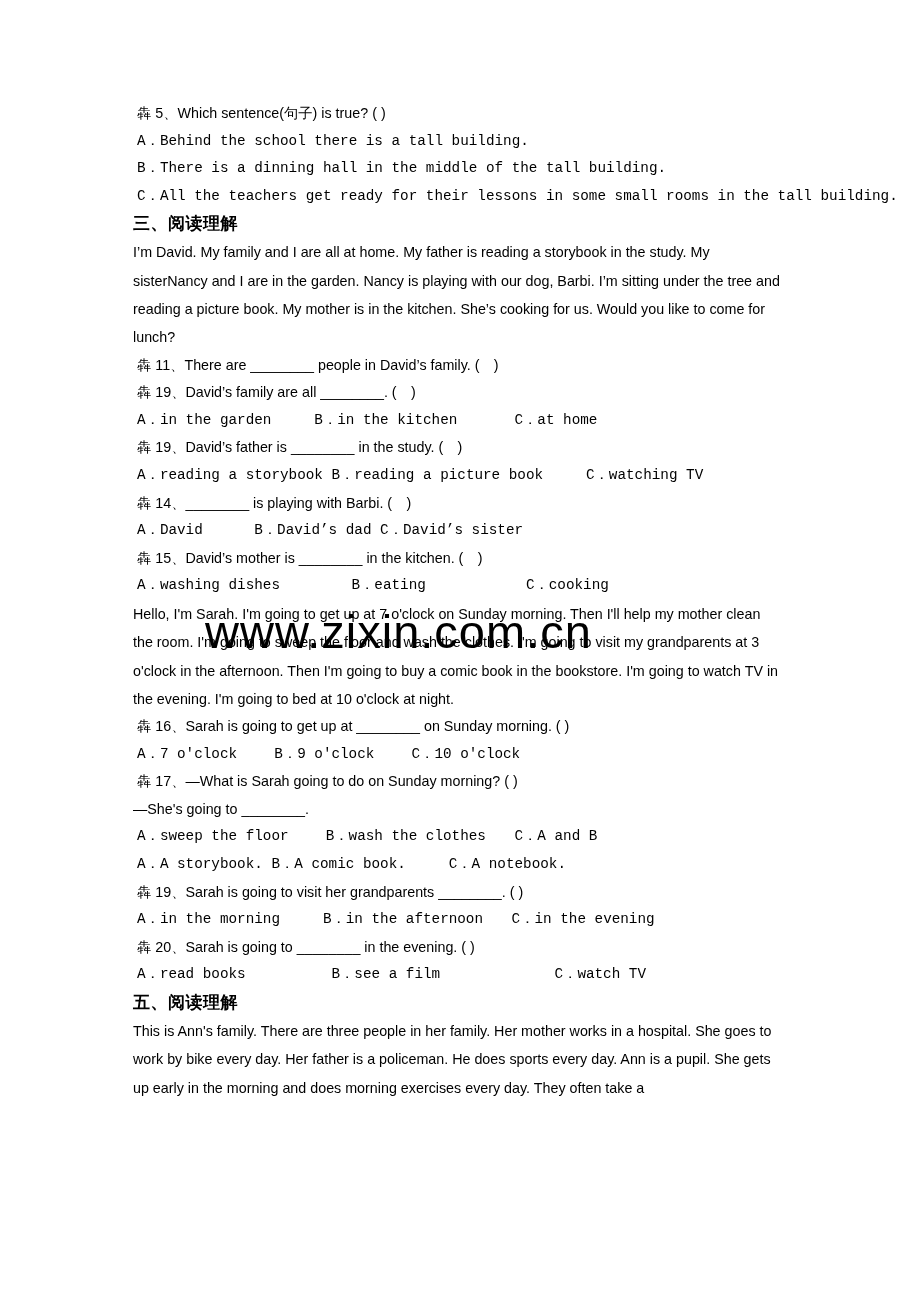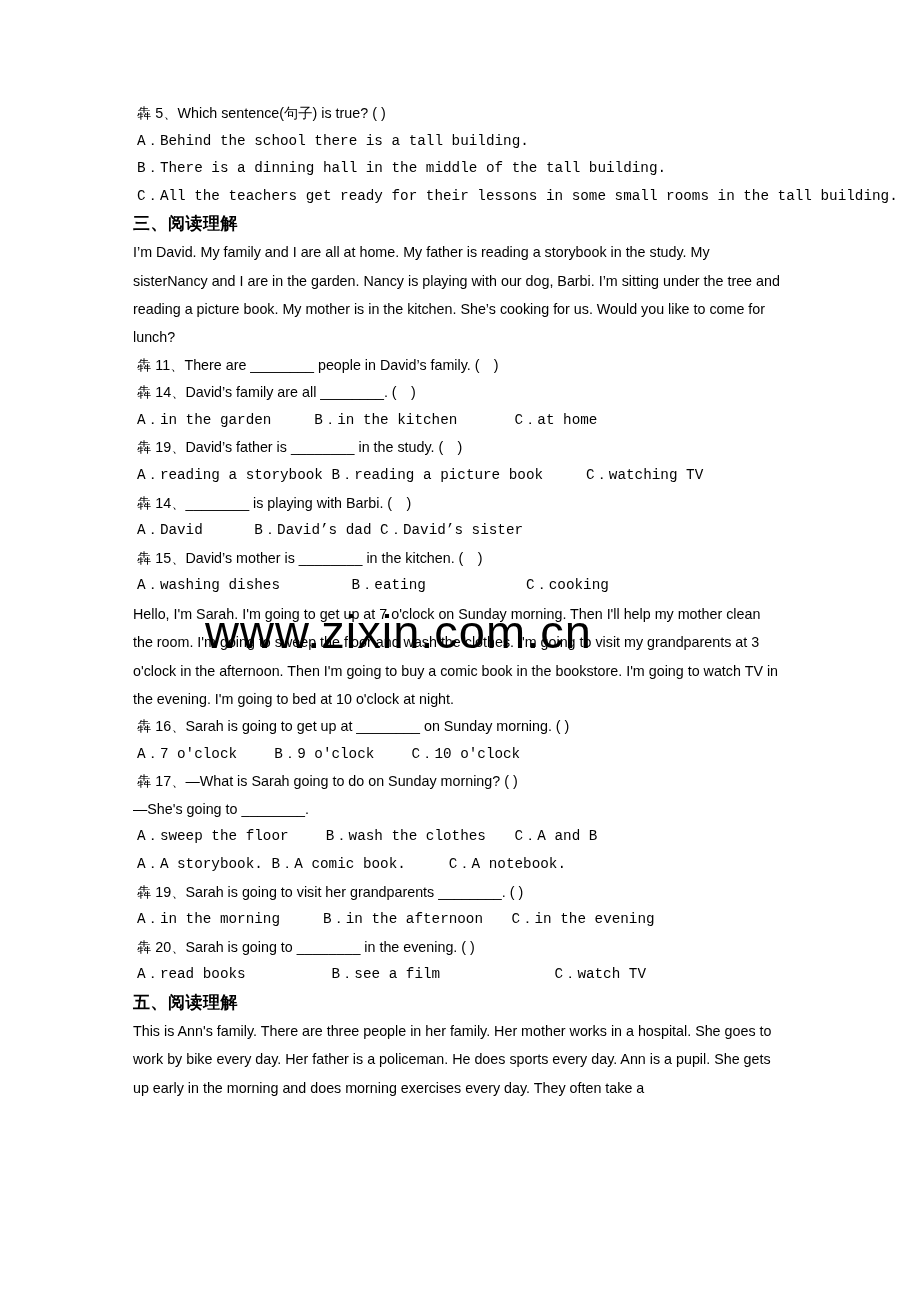--- a/index.html
+++ b/index.html
@@ -98,21 +98,21 @@
   <div class="watermark">www.zixin.com.cn</div>
 
   <div class="content" id="body-root">
       <div class="q-line">犇 5、Which sentence(句子) is true? ( )</div>
       <div class="opt-line">A．Behind the school there is a tall building.</div>
       <div class="opt-line">B．There is a dinning hall in the middle of the tall building.</div>
       <div class="opt-line">C．All the teachers get ready for their lessons in some small rooms in the tall building.</div>
       <div class="sec-head">三、阅读理解</div>
       <div class="passage">I’m David. My family and I are all at home. My father is reading a storybook in the study. My sisterNancy and I are in the garden. Nancy is playing with our dog, Barbi. I’m sitting under the tree and reading a picture book. My mother is in the kitchen. She’s cooking for us. Would you like to come for lunch?</div>
       <div class="q-line">犇 11、There are ________ people in David’s family. (　)</div>
-      <div class="q-line">犇 14、David’s family are all ________. (　)</div>
+      <div class="q-line">犇 19、David’s family are all ________. (　)</div>
       <div class="opt-line">A．in the garden　　　B．in the kitchen　　　　C．at home</div>
       <div class="q-line">犇 19、David’s father is ________ in the study. (　)</div>
       <div class="opt-line">A．reading a storybook B．reading a picture book　　　C．watching TV</div>
       <div class="q-line">犇 14、________ is playing with Barbi. (　)</div>
       <div class="opt-line">A．David　　　 B．David’s dad C．David’s sister</div>
       <div class="q-line">犇 15、David’s mother is ________ in the kitchen. (　)</div>
       <div class="opt-line">A．washing dishes　　　　　B．eating　　　　　　　C．cooking</div>
       <div class="passage">Hello, I'm Sarah. I'm going to get up at 7 o'clock on Sunday morning. Then I'll help my mother clean the room. I'm going to sweep the floor and wash the clothes. I'm going to visit my grandparents at 3 o'clock in the afternoon. Then I'm going to buy a comic book in the bookstore. I'm going to watch TV in the evening. I'm going to bed at 10 o'clock at night.</div>
       <div class="q-line">犇 16、Sarah is going to get up at ________ on Sunday morning. ( )</div>
       <div class="opt-line">A．7 o'clock　　 B．9 o'clock　　 C．10 o'clock</div>

